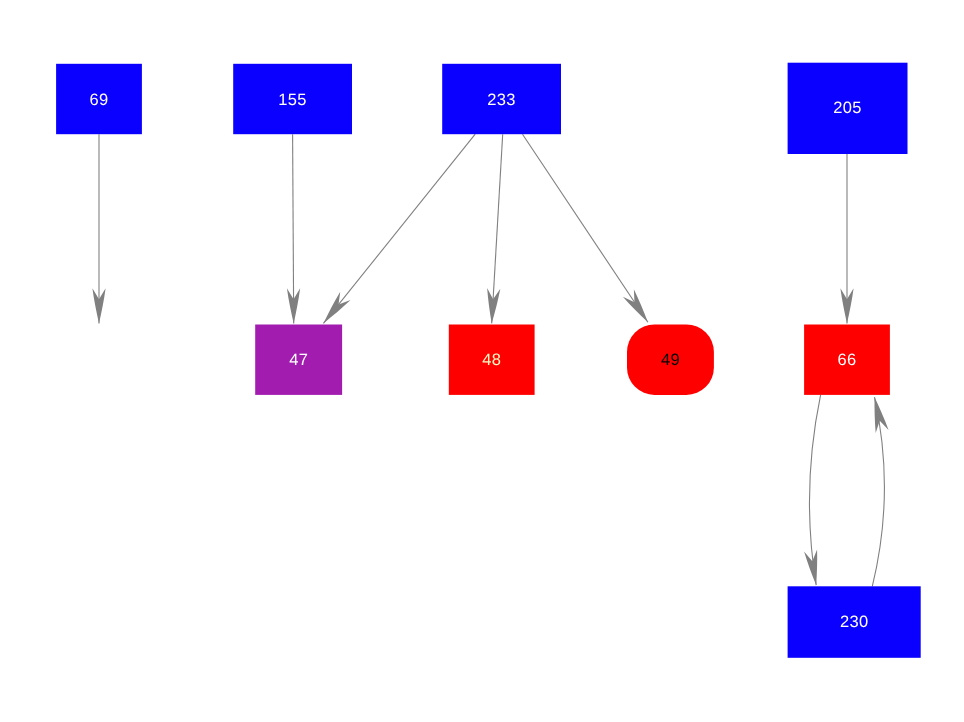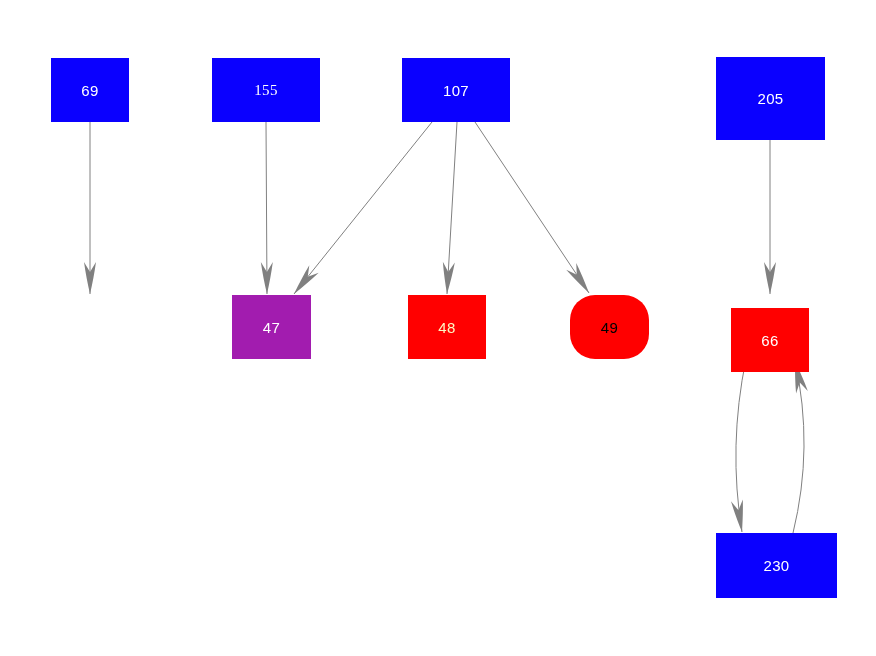--- a/index.html
+++ b/index.html
@@ -51,37 +51,37 @@
       <path d="M0,0 C-2.5,-11 -4.5,-21 -6,-32 L0,-22 L6,-32 C4.5,-21 2.5,-11 0,0 Z" fill="#808080" transform="translate(770,294) rotate(0.0)"></path>
       <path d="M746,359 Q728,446 742,532" fill="none" stroke="#808080" stroke-width="1"></path>
       <path d="M0,0 C-2.5,-11 -4.5,-21 -6,-32 L0,-22 L6,-32 C4.5,-21 2.5,-11 0,0 Z" fill="#808080" transform="translate(742,532) rotate(-9.2)"></path>
       <path d="M793,533 Q814,447 795,361" fill="none" stroke="#808080" stroke-width="1"></path>
       <path d="M0,0 C-2.5,-11 -4.5,-21 -6,-32 L0,-22 L6,-32 C4.5,-21 2.5,-11 0,0 Z" fill="#808080" transform="translate(795,361) rotate(-192.5)"></path>
     </svg>
 
 <div class="node" style="left: 51px; top: 58px; width: 78px; height: 64px; background: rgb(10, 0, 255); color: rgb(255, 255, 255);">
       <span>69</span>
     </div>
-    <div class="node" style="left: 212px; top: 58px; width: 108px; height: 64px; background: rgb(10, 0, 255); color: rgb(255, 255, 255); font-family: Liberation Serif, serif;">
+    <div class="node" style="left: 212px; top: 58px; width: 108px; height: 64px; background: rgb(10, 0, 255); color: rgb(255, 255, 255);">
       <span>155</span>
     </div>
     <div class="node" style="left: 402px; top: 58px; width: 108px; height: 64px; background: rgb(10, 0, 255); color: rgb(255, 255, 255);">
-      <span>107</span>
+      <span>233</span>
     </div>
     <div class="node" style="left: 716px; top: 57px; width: 109px; height: 83px; background: rgb(10, 0, 255); color: rgb(255, 255, 255);">
       <span>205</span>
     </div>
     <div class="node" style="left: 232px; top: 295px; width: 79px; height: 64px; background: #a21caf; color: rgb(255, 255, 255);">
       <span>47</span>
     </div>
     <div class="node" style="left: 408px; top: 295px; width: 78px; height: 64px; background: rgb(255, 0, 0); color: #fef9c3;">
       <span>48</span>
     </div>
     <div class="node" style="left: 570px; top: 295px; width: 79px; height: 64px; background: rgb(255, 0, 0); color: #000000; border-radius: 25px;">
       <span>49</span>
     </div>
-    <div class="node" style="left: 731px; top: 308px; width: 78px; height: 64px; background: rgb(255, 0, 0); color: rgb(255, 255, 255);">
+    <div class="node" style="left: 731px; top: 295px; width: 78px; height: 64px; background: rgb(255, 0, 0); color: rgb(255, 255, 255);">
       <span>66</span>
     </div>
     <div class="node" style="left: 716px; top: 533px; width: 121px; height: 65px; background: rgb(10, 0, 255); color: rgb(255, 255, 255);">
       <span>230</span>
     </div>
   </div>
 
 </body></html>

